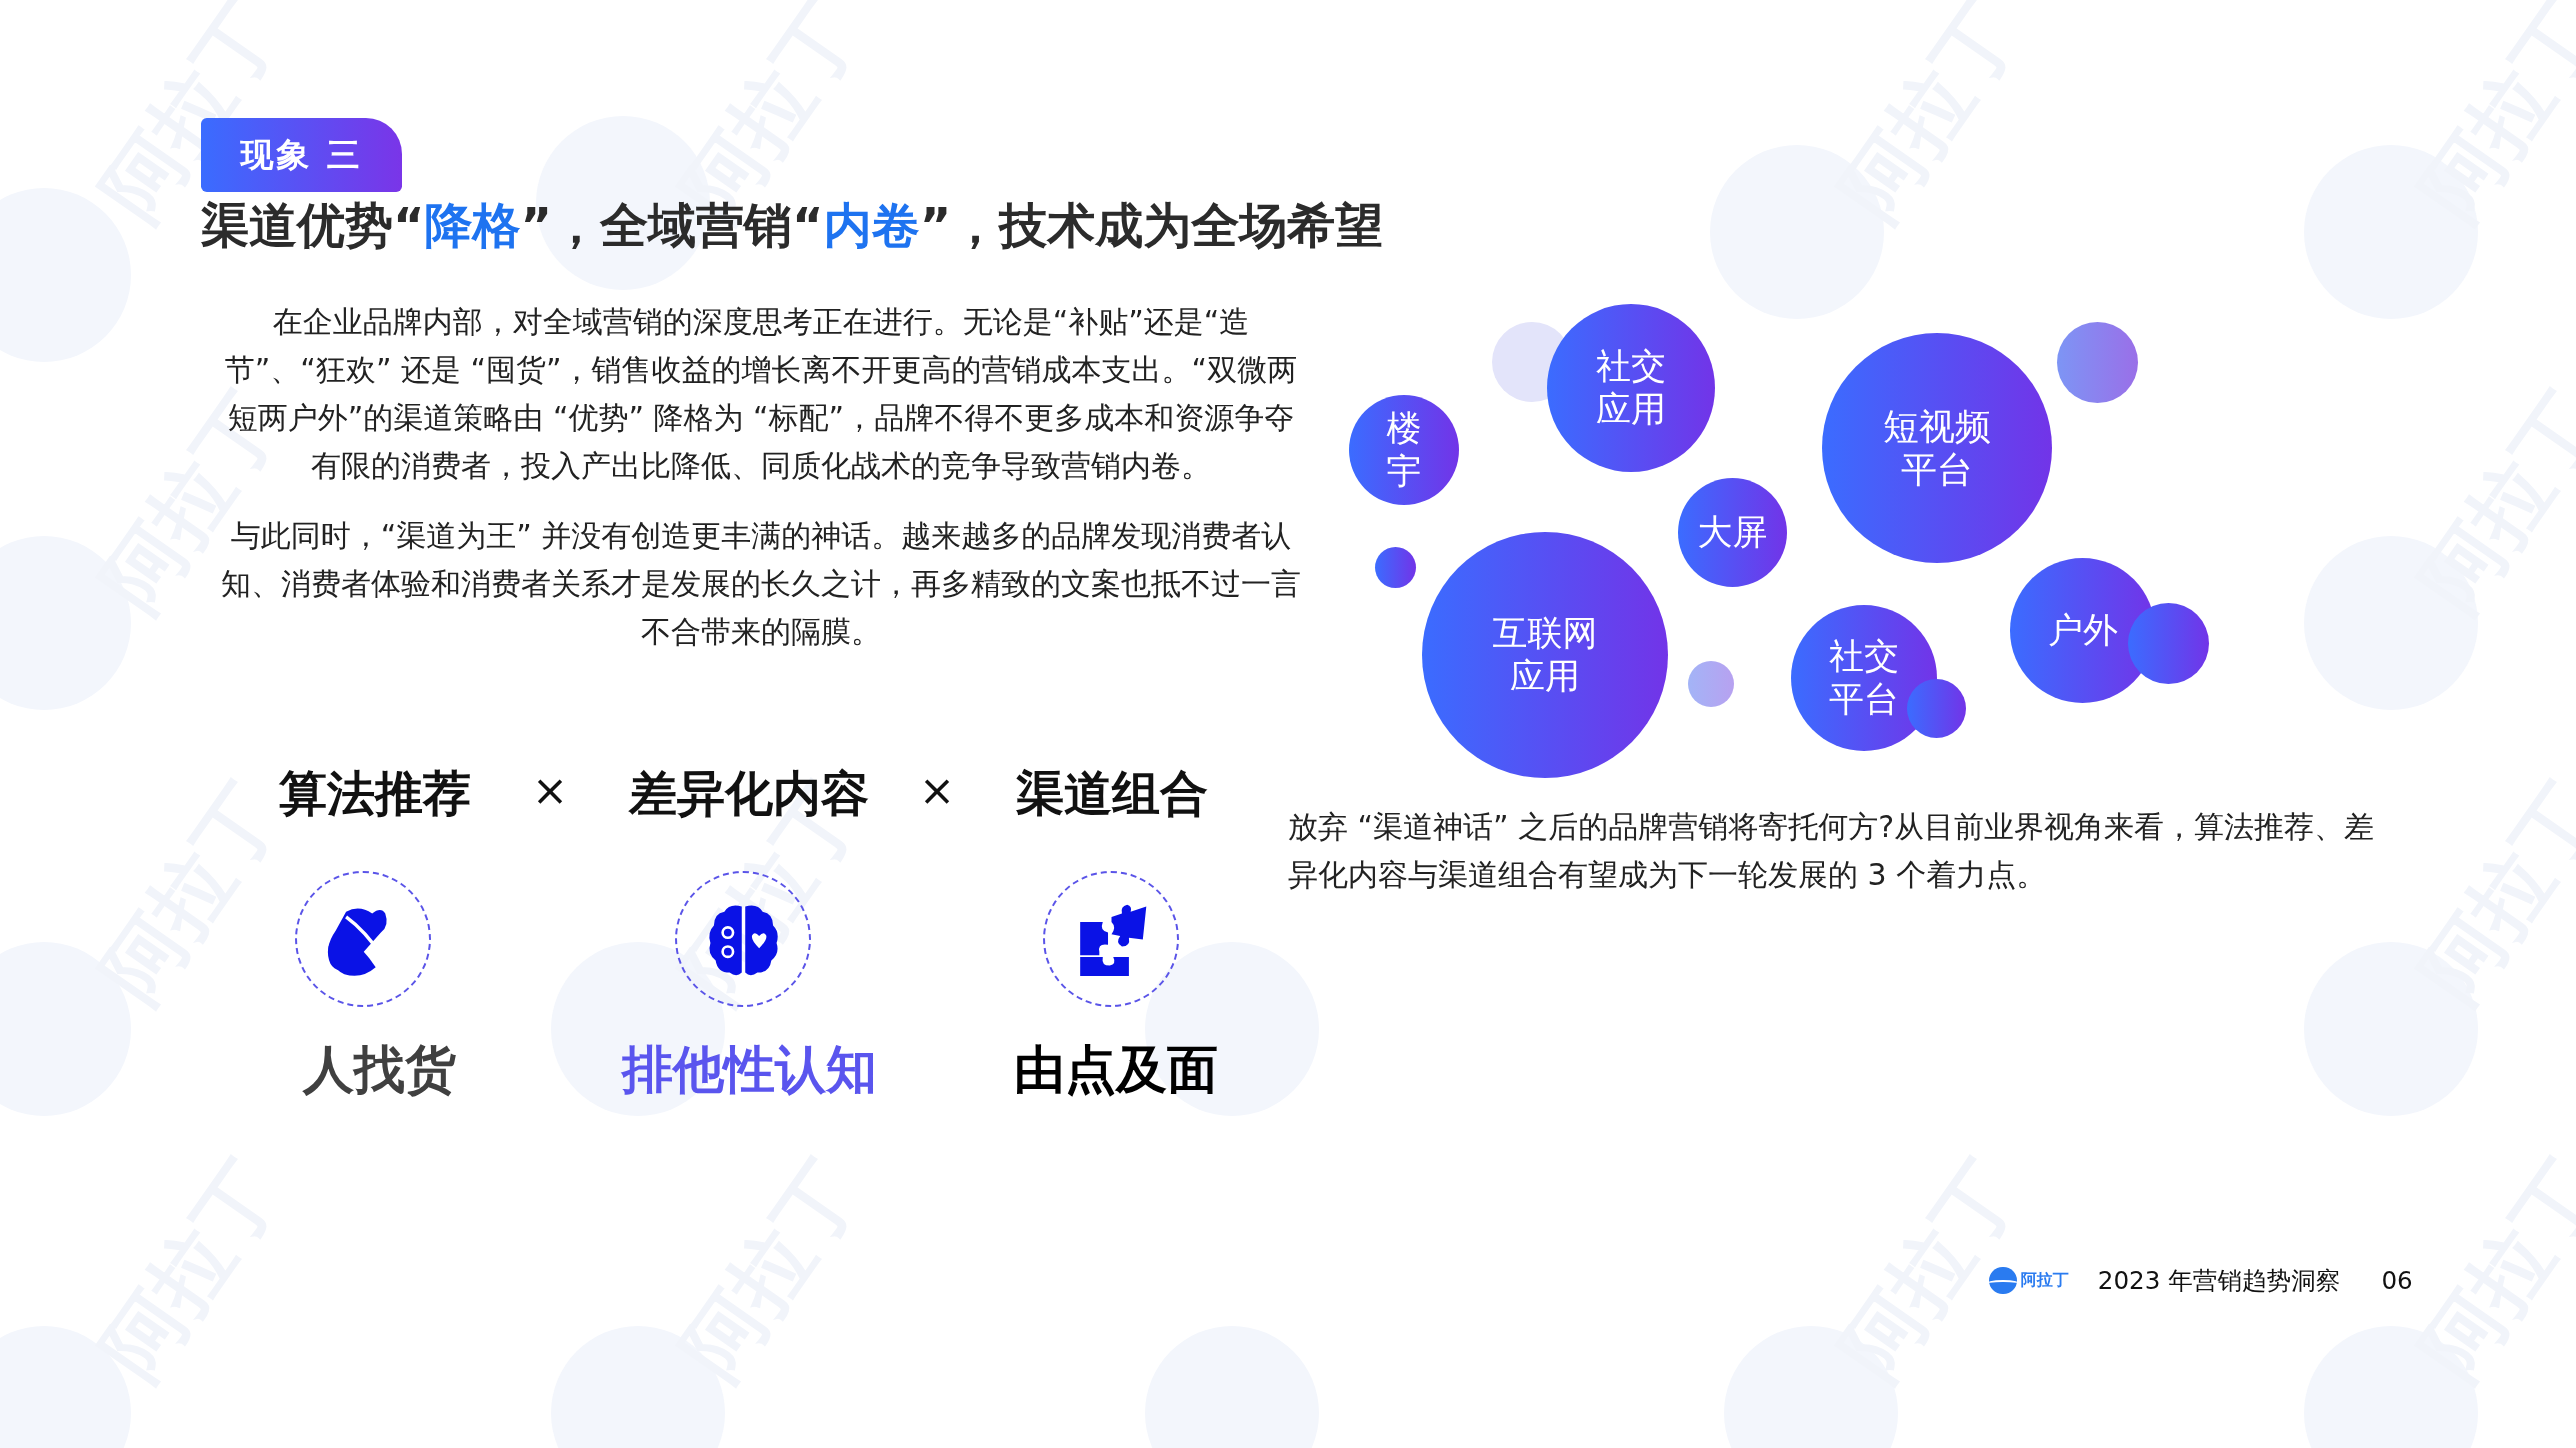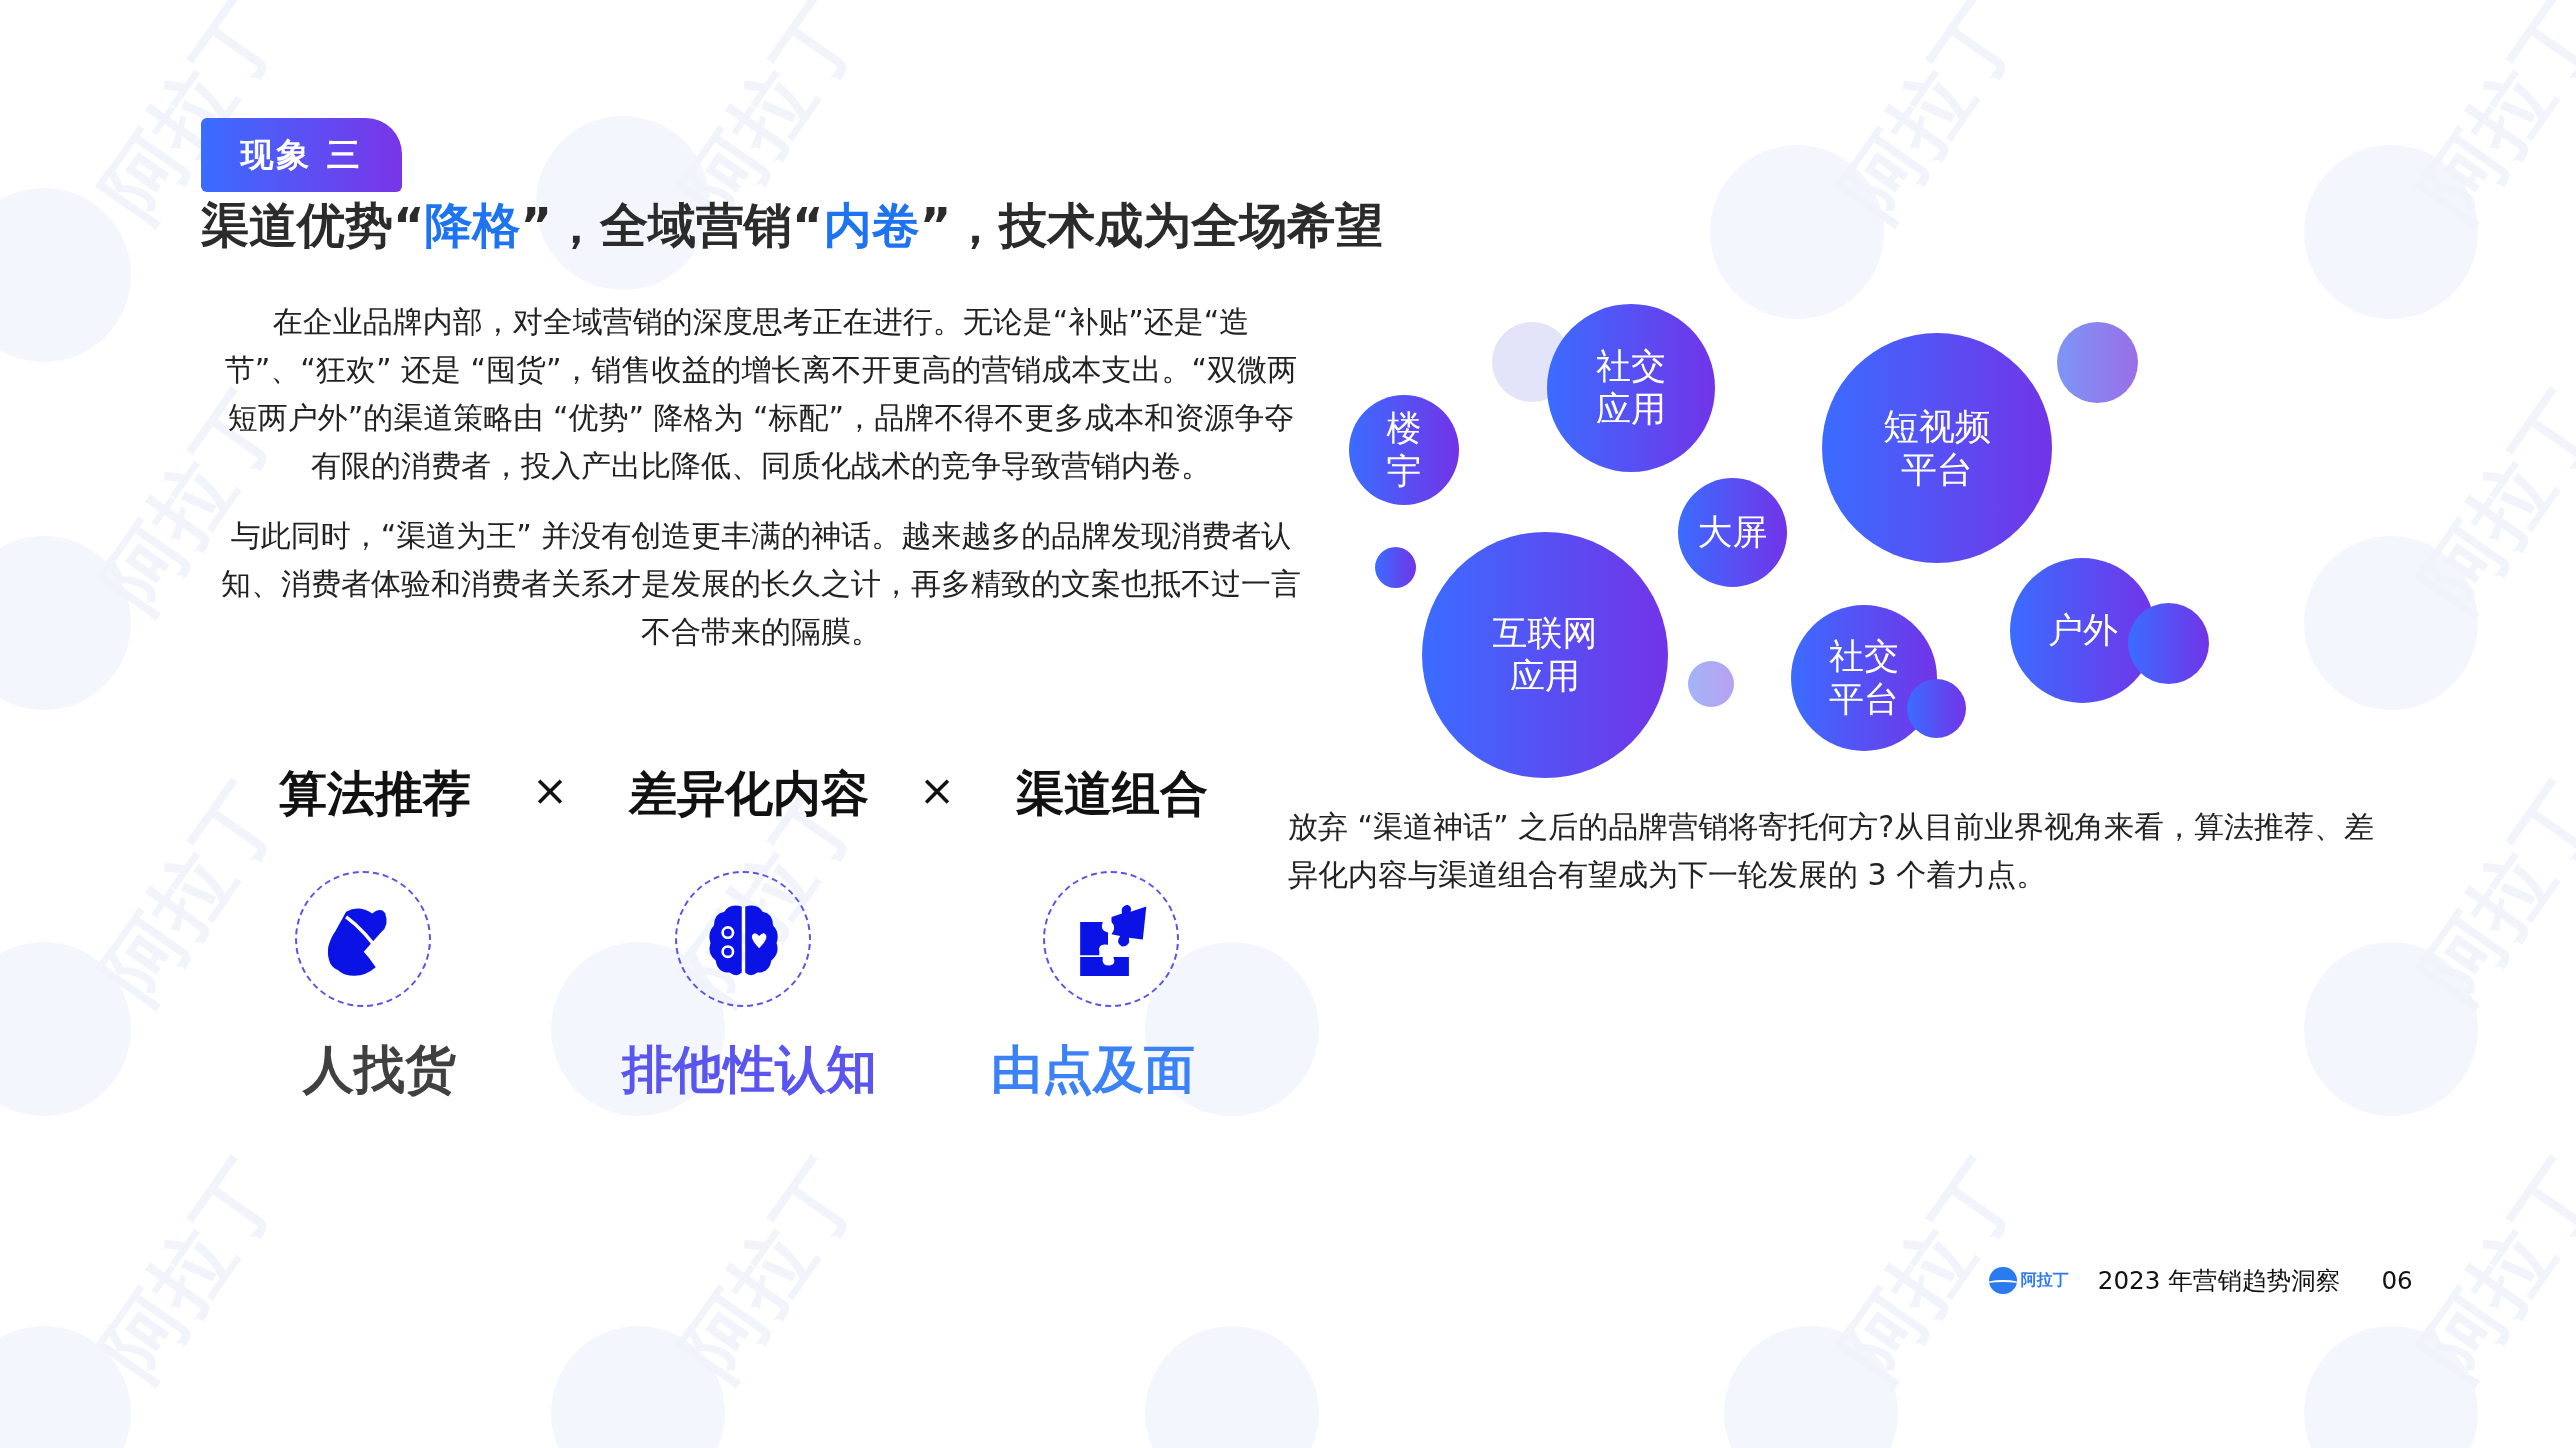--- a/index.html
+++ b/index.html
@@ -120,21 +120,21 @@
   <div class="icon-ring" style="left:1043px;top:871px;">
     <svg viewBox="0 0 100 100">
       <path d="M14 30 L40 30 Q36 40 46 42 L46 56 Q34 54 36 64 L36 68 L14 68 Z" fill="#0a12e6"></path>
       <path d="M14 70 L40 70 Q38 80 48 80 Q56 78 52 70 L70 70 L70 92 L14 92 Z" fill="#0a12e6"></path>
       <path d="M50 24 L62 20 Q60 12 68 10 Q74 12 72 18 L90 12 L86 50 L70 48 Q72 58 62 58 Q54 54 60 46 L50 44 Q56 36 50 30 Z" fill="#0a12e6"></path>
     </svg>
   </div>
 
   <div class="keyword" style="left:303px;color:#404040;text-align:right;">人找货</div>
   <div class="keyword" style="left:622px;color:#5a55ee;">排他性认知</div>
-  <div class="keyword" style="left:991px;color:#3b82f6;">由点及面</div>
+  <div class="keyword" style="left:1014px;color:#000000;">由点及面</div>
 
   <div class="deco" style="left:1492px;top:322px;width:80px;height:80px;background:#e3e4fa;"></div>
   <div class="deco" style="left:2057px;top:322px;width:81px;height:81px;background:linear-gradient(90deg,#7d95f5,#9a6fe8);"></div>
   <div class="deco" style="left:1375px;top:547px;width:41px;height:41px;background:linear-gradient(90deg,#3b6cff,#7234e8);"></div>
   <div class="deco" style="left:1688px;top:661px;width:46px;height:46px;background:linear-gradient(90deg,#a3b4f7,#b7a1f0);"></div>
 
   <div class="bubble" style="left:1349px;top:395px;width:110px;height:110px;">
     <div>
         <span>楼</span>
         <span>宇</span>

